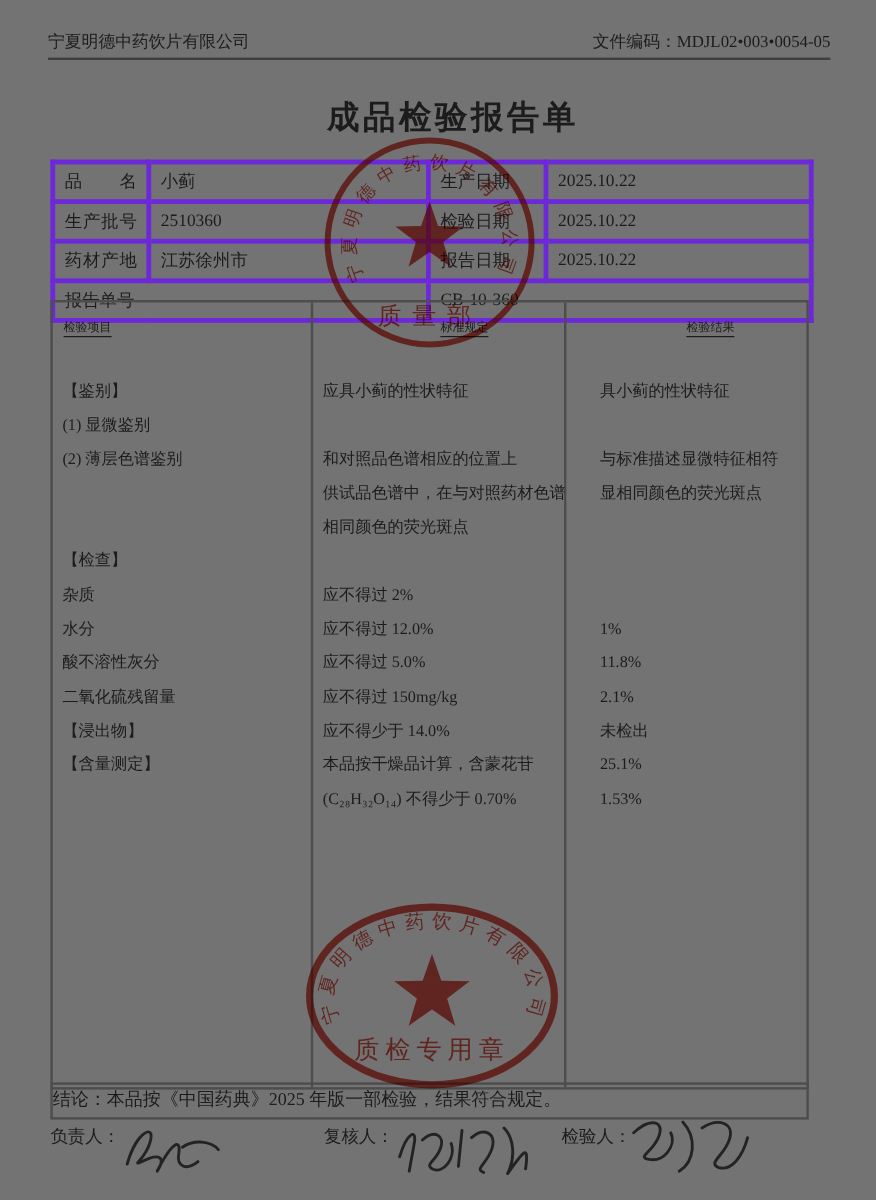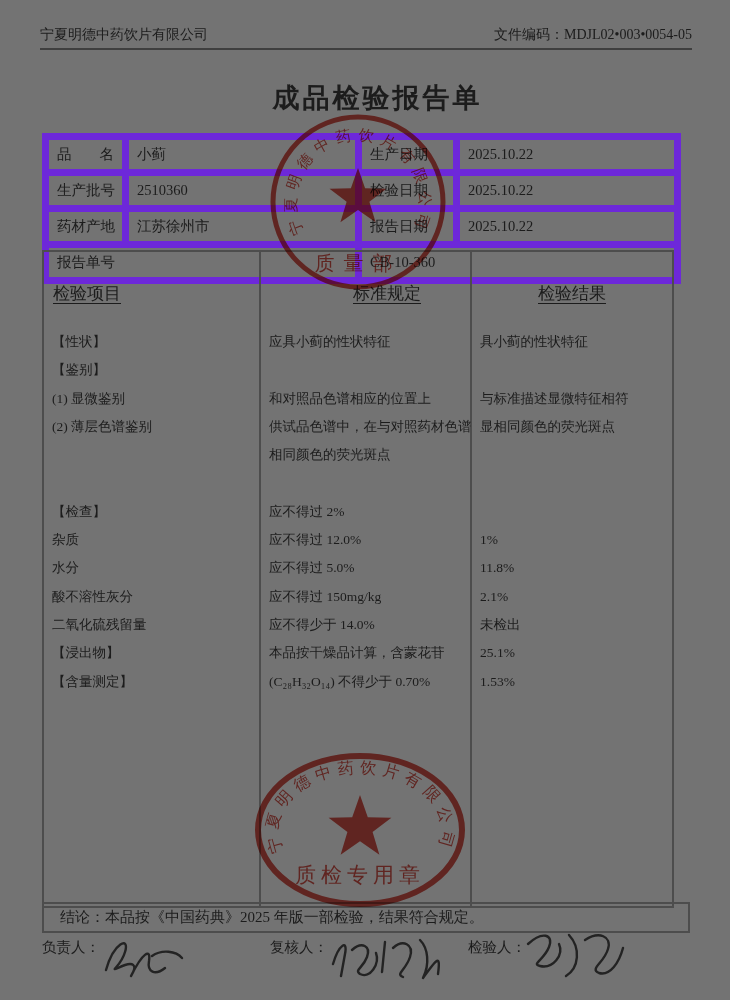--- a/index.html
+++ b/index.html
@@ -8,33 +8,33 @@
     font-family:"Liberation Serif","DejaVu Serif",serif;color:#1c1c1c;
     margin:0 auto;overflow:hidden;
   }
   
   .hdr{position:absolute;left:40px;right:38px;top:26px;display:flex;justify-content:space-between;font-size:14px;}
   .hdr-rule{position:absolute;left:40px;right:38px;top:48px;height:2px;background:#3f3f3f;}
   
   .title{position:absolute;left:0;right:0;top:80px;text-align:center;font-size:27px;font-weight:bold;letter-spacing:3px;padding-left:25px;}
   
   table.info{position:absolute;left:42px;top:133px;border-collapse:collapse;table-layout:fixed;width:632px;font-size:14.5px;}
-  table.info td{border:7px solid #6d28d9;height:29px;padding:0 8px;white-space:nowrap;overflow:hidden;}
+  table.info td{border:4px solid #6d28d9;height:29px;padding:0 8px;white-space:nowrap;overflow:hidden;}
   table.info td.jlabel{text-align:justify;text-align-last:justify;}
   
   .main{position:absolute;left:42px;top:250px;width:628px;height:654px;border:2px solid #4d4d4d;}
   .vline{position:absolute;top:0;bottom:0;width:2px;background:#4d4d4d;}
   .col{position:absolute;top:0;bottom:0;font-size:13.5px;}
-  .col-h{height:46px;padding-top:30px;text-decoration:underline;text-underline-offset:4px;font-size:17px;white-space:nowrap;}
+  .col-h{height:46px;padding-top:14px;text-decoration:underline;text-underline-offset:4px;font-size:10px;white-space:nowrap;}
   .col-h.ctr{text-align:center;}
   .col-h.lft{padding-left:9px;}
   .line{height:28.3px;line-height:28.3px;white-space:nowrap;padding-left:8px;}
   
   .concl{position:absolute;left:42px;top:902px;width:628px;height:27px;border:2px solid #4d4d4d;
-         font-size:15px;line-height:27px;padding-left:16px;box-sizing:content-box;background:#fff0;}
+         font-size:15px;line-height:27px;padding-left:0;box-sizing:content-box;background:#fff0;}
   
   .sig-label{position:absolute;top:938px;font-size:14.5px;}
   .sig{position:absolute;}
   .sig path{stroke:#232323;stroke-width:2.4;fill:none;stroke-linecap:round;stroke-linejoin:round;}
   
   .stamp{position:absolute;mix-blend-mode:multiply;opacity:.88;}
   .stamp text{fill:#cf3a30;}
   .stamp .ring{stroke:#cf3a30;fill:none;}
   .stamp .star{fill:#cf3a30;}
 </style>
@@ -83,21 +83,20 @@
     </tr>
   </tbody>
     </table>
 
   <div class="main">
     <div class="vline" style="left:215px"></div>
     <div class="vline" style="left:426px"></div>
 
     <div class="col" style="left:0;width:215px">
       <div class="col-h lft">检验项目</div>
-      <div class="line">【性状】</div>
       <div class="line">【鉴别】</div>
       <div class="line">(1) 显微鉴别</div>
       <div class="line">(2) 薄层色谱鉴别</div>
       <div class="line"></div>
       <div class="line"></div>
       <div class="line">【检查】</div>
       <div class="line">杂质</div>
       <div class="line">水分</div>
       <div class="line">酸不溶性灰分</div>
       <div class="line">二氧化硫残留量</div>
@@ -116,21 +115,21 @@
       <div class="line"></div>
       <div class="line">应不得过 2%</div>
       <div class="line">应不得过 12.0%</div>
       <div class="line">应不得过 5.0%</div>
       <div class="line">应不得过 150mg/kg</div>
       <div class="line">应不得少于 14.0%</div>
       <div class="line">本品按干燥品计算，含蒙花苷</div>
       <div class="line">(C₂₈H₃₂O₁₄) 不得少于 0.70%</div>
     </div>
 
-    <div class="col" style="left:428px;width:200px">
+    <div class="col" style="left:448px;width:200px">
       <div class="col-h ctr">检验结果</div>
       <div class="line">具小蓟的性状特征</div>
       <div class="line"></div>
       <div class="line">与标准描述显微特征相符</div>
       <div class="line">显相同颜色的荧光斑点</div>
       <div class="line"></div>
       <div class="line"></div>
       <div class="line"></div>
       <div class="line">1%</div>
       <div class="line">11.8%</div>

